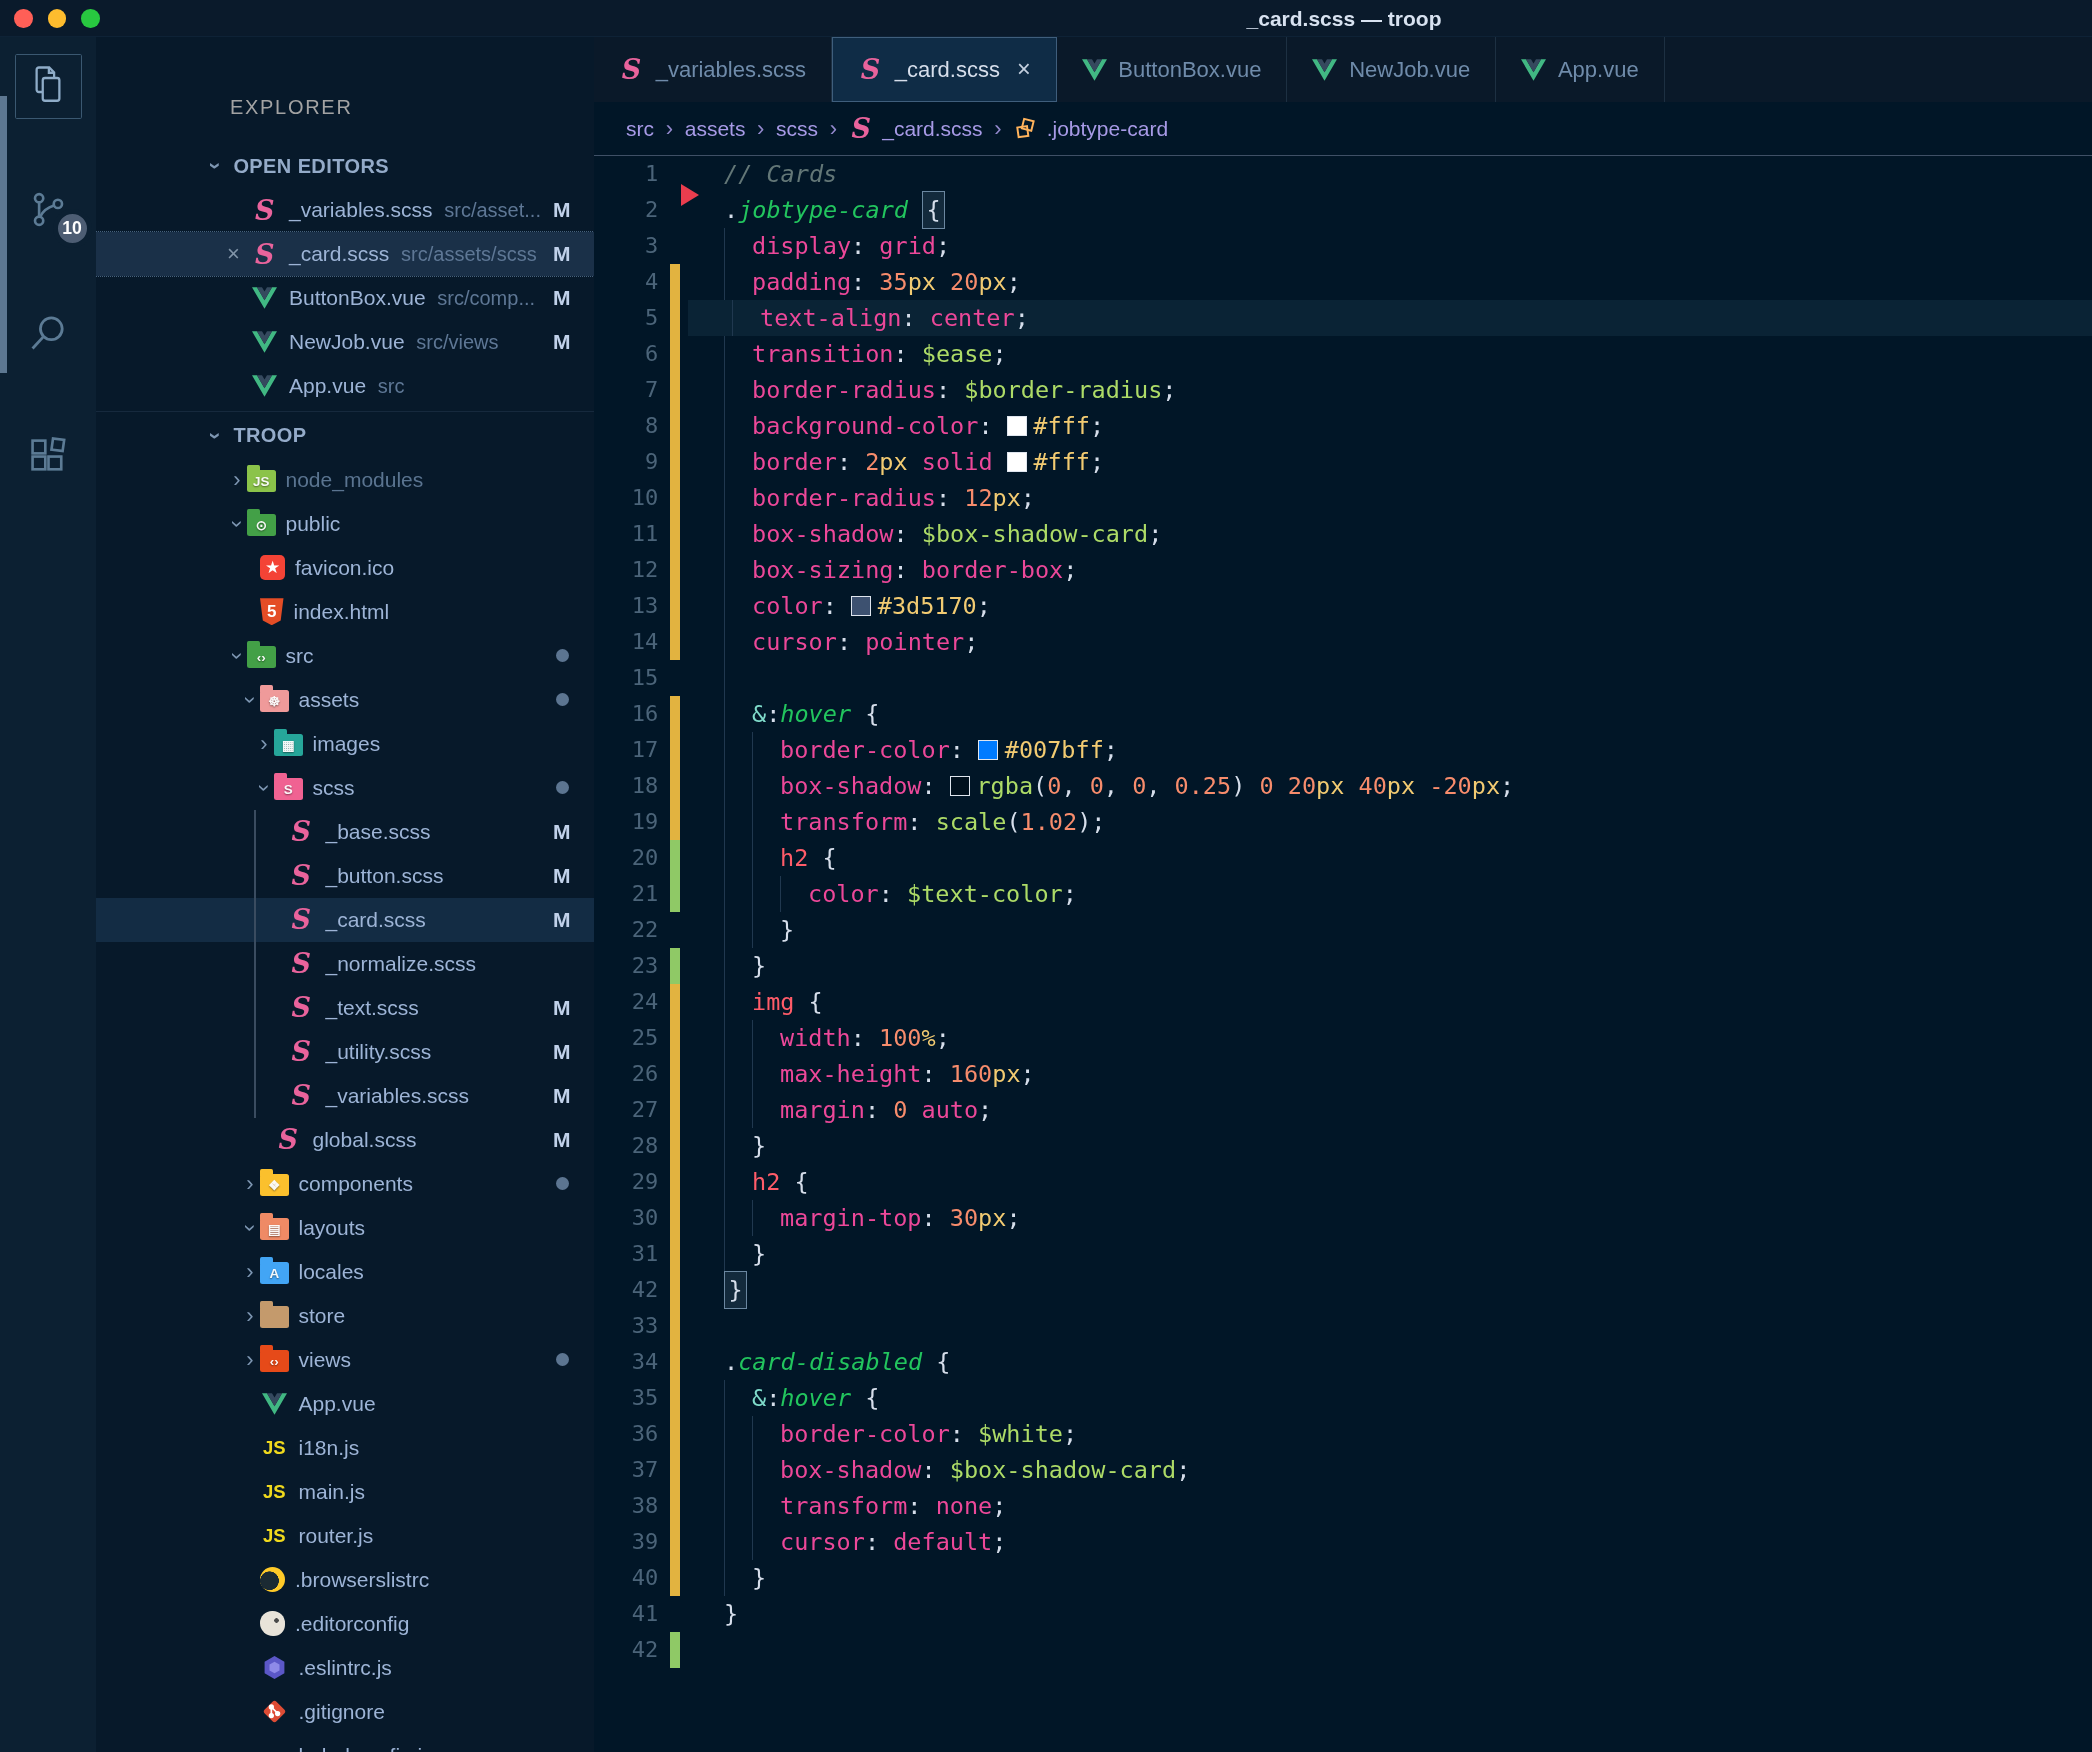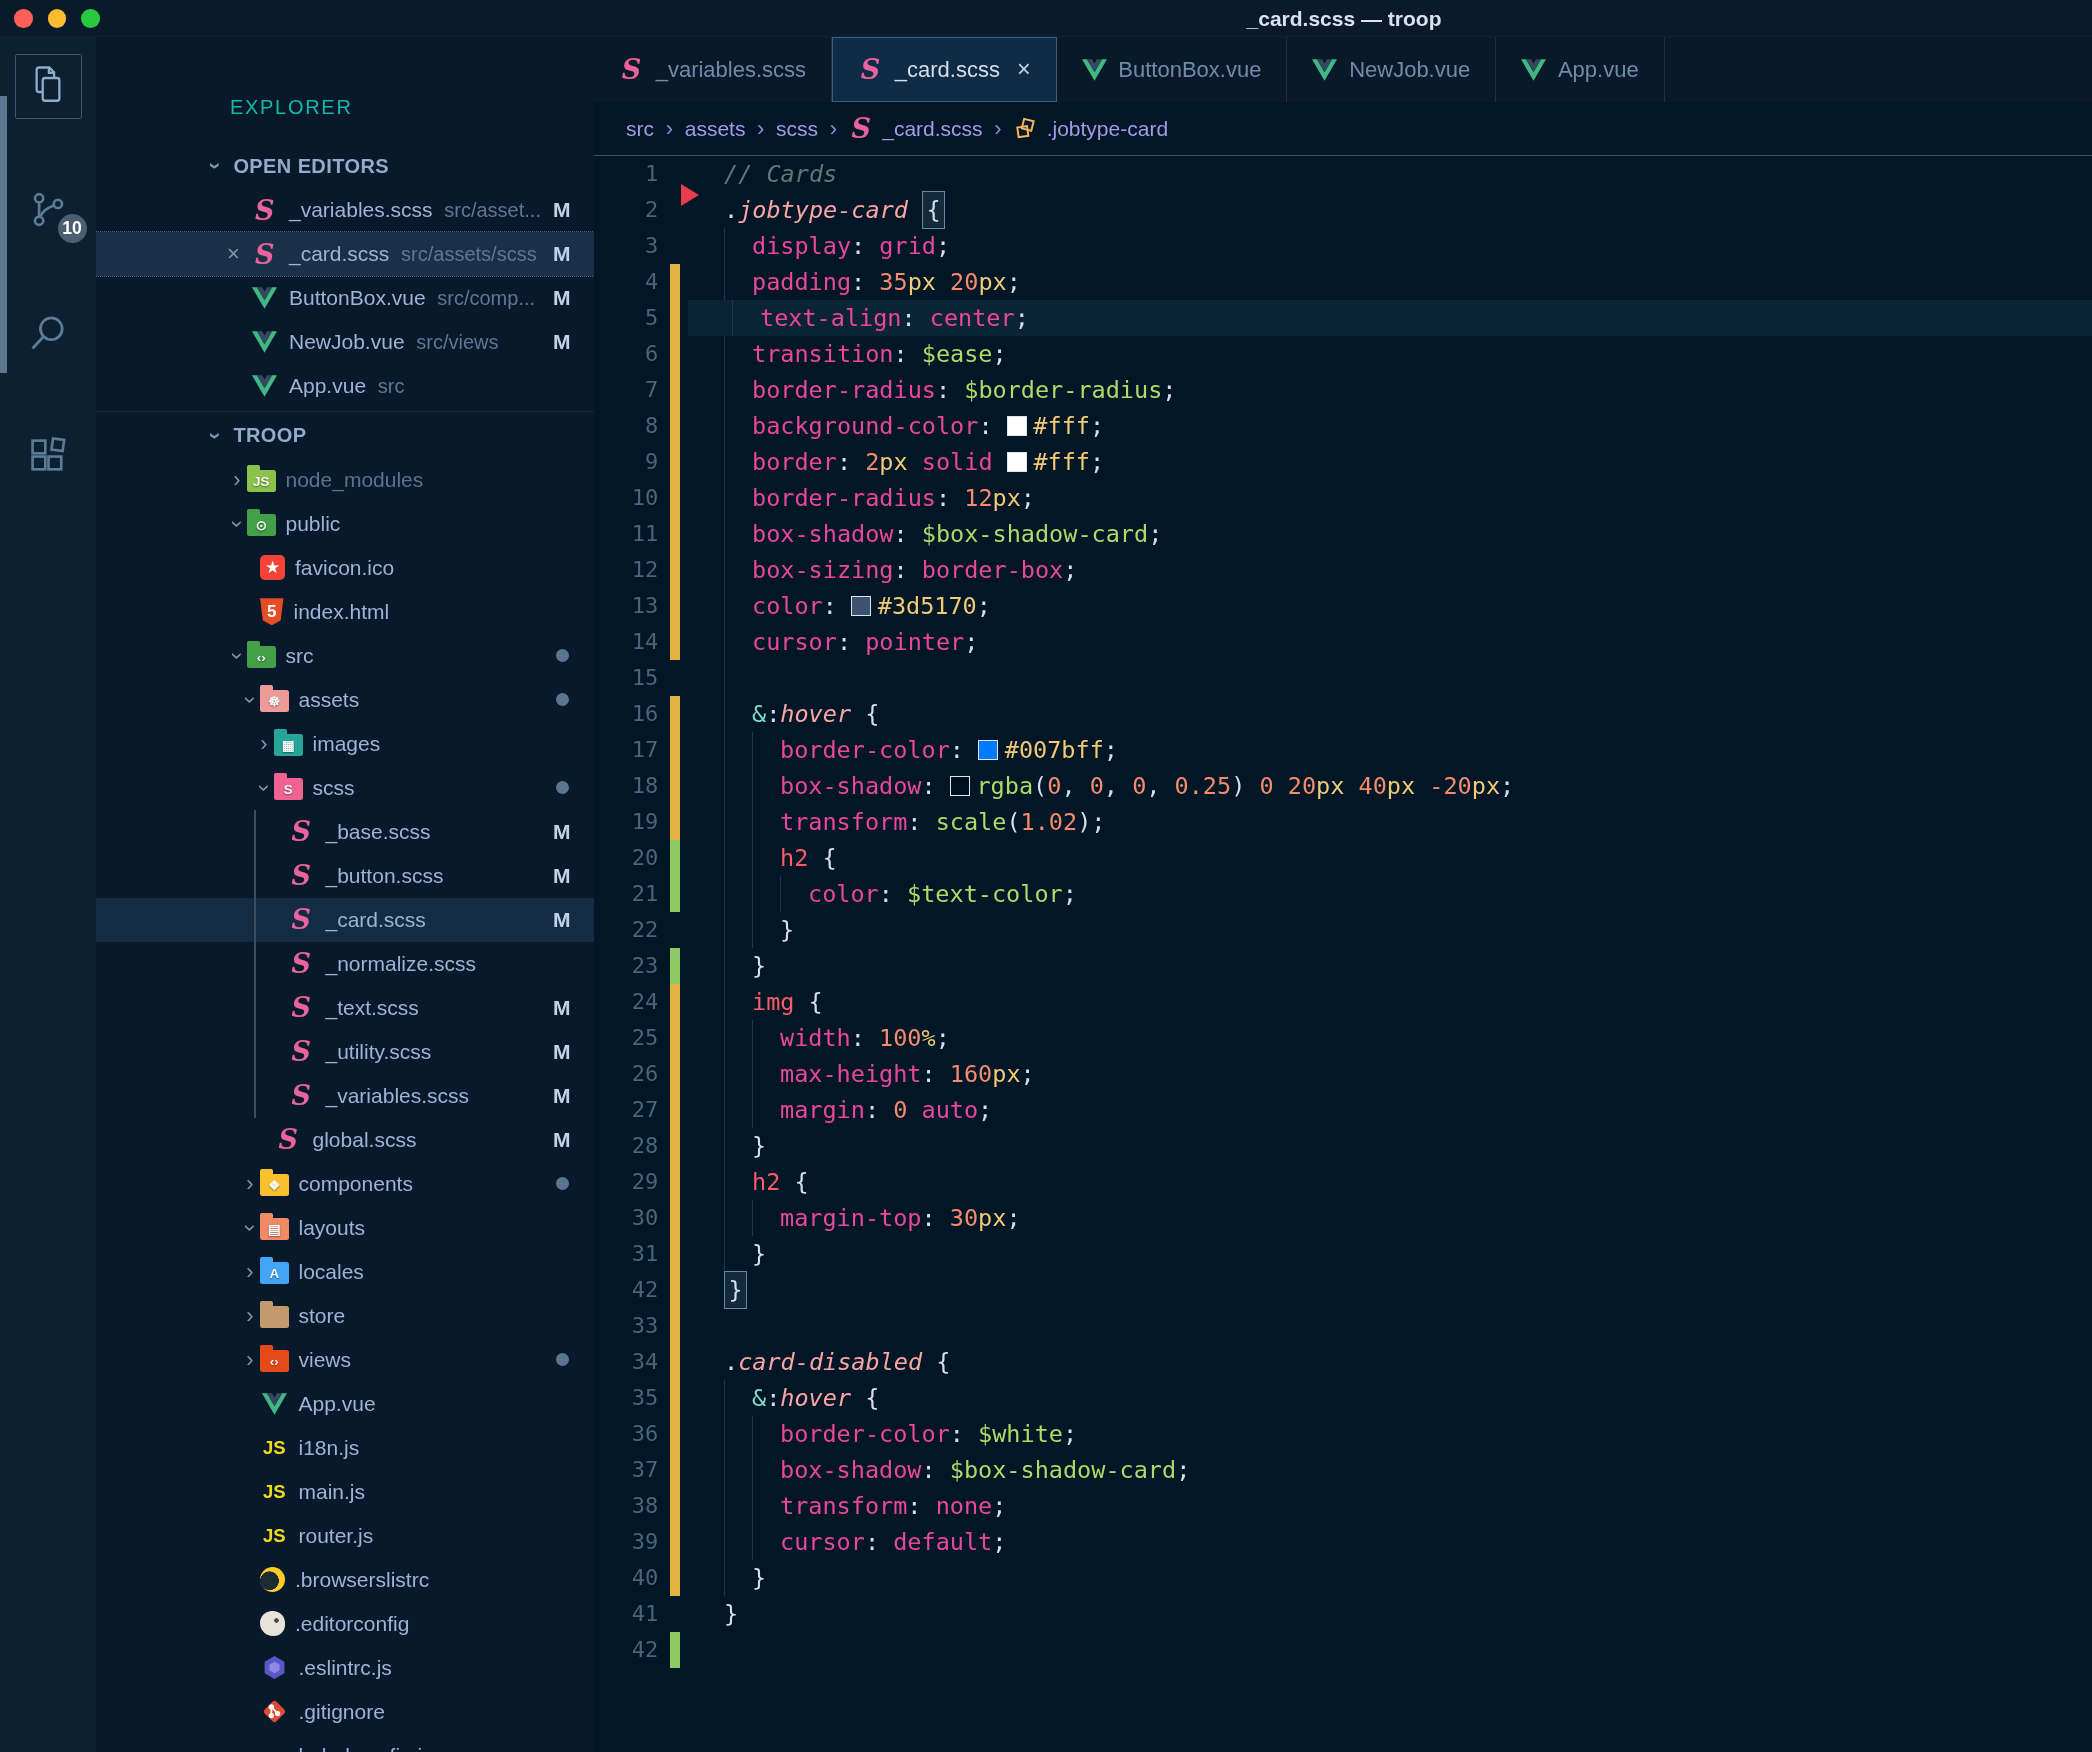--- a/index.html
+++ b/index.html
@@ -19,21 +19,21 @@
   .stripe{position:absolute;left:0;top:59px;width:6.7px;height:277px;background:#6c87a2;opacity:.85;}
   .ab-item{position:relative;width:67px;height:65px;margin:0 auto;display:flex;align-items:center;
     justify-content:center;color:#5c7b95;}
   .ab-item.first{margin-top:17px;border:0.8px solid #3b5871;border-radius:1.7px;color:#8facc8;}
   .ab-item.mt{margin-top:59px;}
   .ab-badge{position:absolute;right:-10px;bottom:-5px;width:39px;height:39px;border-radius:50%;
     background:#4d5d73;border:5px solid #0c2032;color:#fff;font-size:17.6px;font-weight:700;
     display:flex;align-items:center;justify-content:center;}
   
   .sidebar{width:498px;flex:none;background:#07192a;overflow:hidden;position:relative;}
-  .sb-title{height:107px;padding:59px 0 0 134px;font-size:20px;letter-spacing:1.7px;color:#14b8a6;}
+  .sb-title{height:107px;padding:59px 0 0 134px;font-size:20px;letter-spacing:1.7px;color:#a3a3a3;}
   .sec-head{height:44px;display:flex;align-items:center;padding-left:109px;font-size:20px;
     font-weight:700;color:#94abc9;letter-spacing:0.4px;}
   .sec-head .chev{margin-right:8.4px;}
   .chev{display:inline-block;width:20px;color:#7d96b2;font-size:22px;line-height:1;
     text-align:center;flex:none;}
   .chev.open{transform:rotate(90deg);}
   .divider{height:0.8px;background:#16293d;margin:2.5px 0;}
   .row{position:relative;height:44px;display:flex;align-items:center;font-size:21px;
     color:#9db4d6;white-space:nowrap;}
   .row .close{width:23.5px;flex:none;color:#8194a8;font-size:22px;}
@@ -85,21 +85,21 @@
     font-size:22px;}
   .cl .gut{width:10px;flex:none;}
   .cl .gut.y{background:#e2b340;}
   .cl .gut.g{background:#8fc966;}
   .cl .content{flex:1;padding-left:44px;display:flex;align-items:center;white-space:pre;}
   .cl.cur .content{background:#0a2335;margin-left:8px;}
   .guide{display:inline-block;width:28px;height:36px;border-left:1.7px solid #20384f;flex:none;}
   .mark{position:absolute;left:87px;top:-7.6px;width:0;height:0;border-left:18.5px solid #ea3d4e;
     border-top:11px solid transparent;border-bottom:11px solid transparent;}
   .tk-c{color:#637777;font-style:italic;}
-  .tk-sel{color:#fca5a5;font-style:italic;}
+  .tk-sel{color:#22c55e;font-style:italic;}
   .tk-amp{color:#7fdbca;}
   .tk-pn{color:#d6deeb;}
   .tk-p{color:#ec4899;}
   .tk-v{color:#ec4899;}
   .tk-n{color:#f78c6c;}
   .tk-u{color:#f2cb72;}
   .tk-var{color:#addb67;}
   .tk-fn{color:#addb67;}
   .tk-tag{color:#ff5c69;}
   .boxed{border:1.7px solid #6b87a0;background:rgba(107,135,160,.18);padding:0 3.4px;}

